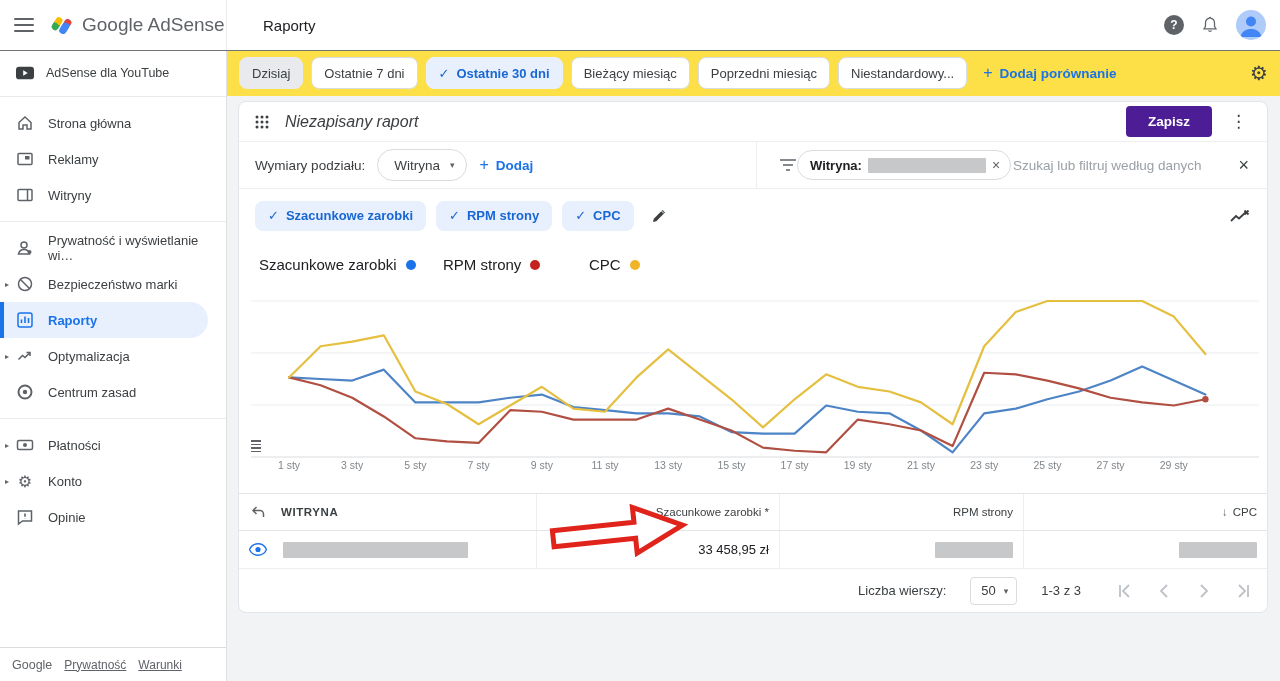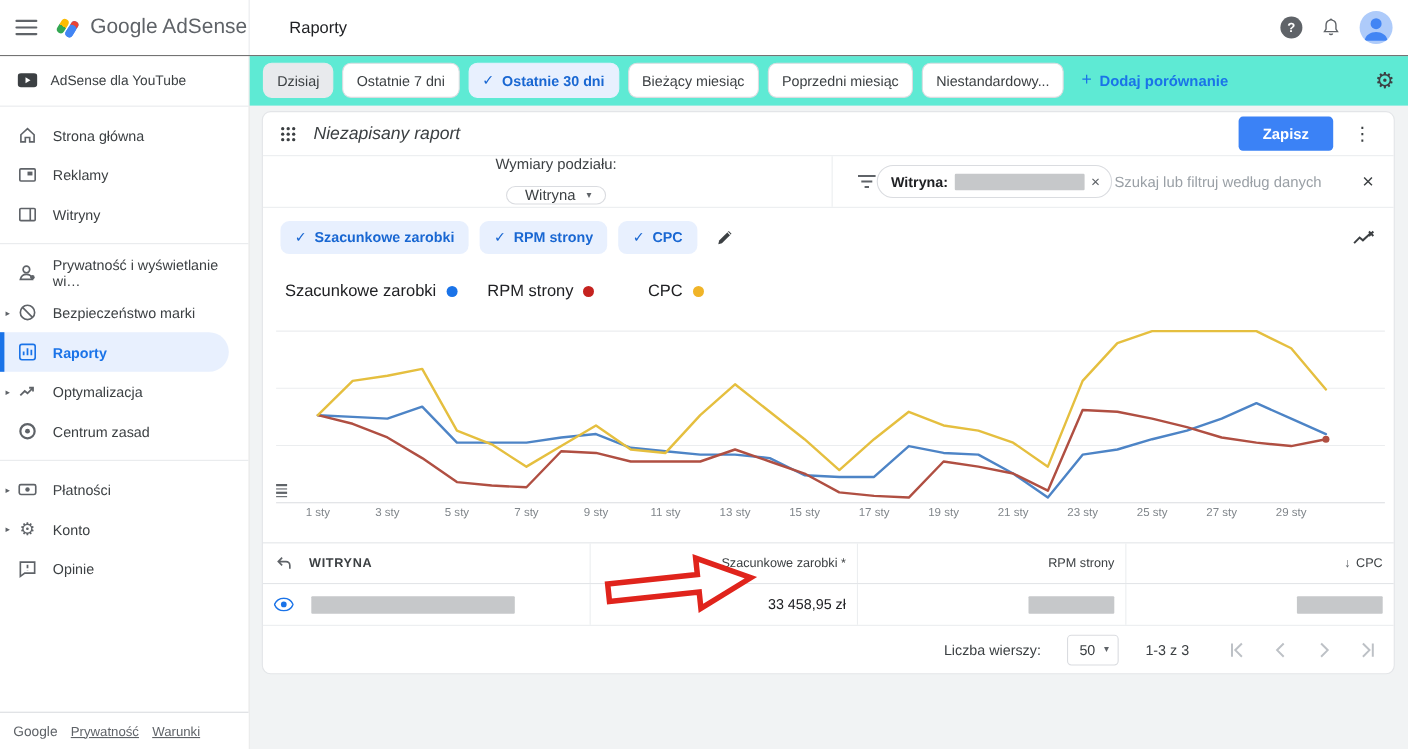--- a/index.html
+++ b/index.html
@@ -29,38 +29,38 @@
   .nav-item .caret{position:absolute;left:5px;font-size:8px;color:#5f6368;}
   .nav-item.selected{background:#e8f0fe;color:#1a73e8;border-radius:0 20px 20px 0;margin-right:18px;font-weight:bold;}
   .nav-item.selected::before{content:"";position:absolute;left:0;top:0;bottom:0;width:4px;background:#1a73e8;}
   .nav-divider{border-top:1px solid #e8eaed;margin:8px 0;}
   .icon18{width:18px;height:18px;display:inline-flex;align-items:center;justify-content:center;flex:none;}
   .side-footer{position:absolute;left:0;right:0;bottom:0;height:33px;border-top:1px solid #dadce0;
                display:flex;align-items:center;gap:12px;padding:0 12px;font-size:12.5px;color:#5f6368;background:#fff;}
   .side-footer a{color:#5f6368;text-decoration:underline;font-size:12px;}
   
   .main{position:absolute;left:227px;top:50px;right:0;bottom:0;background:#f1f3f4;}
-  .chips-row{height:46px;background:#5eead4;display:flex;align-items:center;gap:8px;padding:0 12px;}
+  .chips-row{height:46px;background:#fde047;display:flex;align-items:center;gap:8px;padding:0 12px;}
   .chip{height:30px;border-radius:8px;display:flex;align-items:center;padding:0 12px;
         font-size:13px;color:#3c4043;border:1px solid #dadce0;background:#fff;cursor:pointer;white-space:nowrap;}
   .chip.gray{background:#e8eaed;border-color:#e8eaed;}
   .chip.selected{background:#e8f0fe;border-color:#e8f0fe;color:#1967d2;font-weight:bold;gap:7px;}
   .add-comparison{color:#1a73e8;font-size:13.5px;font-weight:bold;display:flex;align-items:center;gap:7px;
                   margin-left:8px;cursor:pointer;}
   .chips-gear{margin-left:auto;font-size:20px;color:#3c4043;cursor:pointer;}
   
   .card{margin:5px 12px 0 11px;background:#fff;border:1px solid #e3e5e8;border-radius:8px;position:relative;}
   .report-header{height:39px;display:flex;align-items:center;gap:14px;padding:0 16px 0 14px;
                  border-bottom:1px solid #eceef0;}
   .report-title{font-style:italic;font-size:16px;color:#3c4043;flex:1;}
-  .save-btn{background:#3b82f6;color:#fff;font-size:13.5px;font-weight:bold;border:none;
+  .save-btn{background:#4c1d95;color:#fff;font-size:13.5px;font-weight:bold;border:none;
             border-radius:4px;padding:8px 22px;cursor:pointer;}
   .kebab{font-size:17px;color:#3c4043;padding:0 4px;cursor:pointer;}
   .filter-row{height:46px;display:flex;align-items:stretch;border-bottom:1px solid #eceef0;}
-  .filter-left{width:517px;display:flex;align-items:center;gap:12px;padding-left:16px;box-sizing:border-box;flex-direction:column;}
+  .filter-left{width:517px;display:flex;align-items:center;gap:12px;padding-left:16px;box-sizing:border-box;}
   .filter-label{font-size:13.5px;color:#3c4043;}
   .dim-select{border:1px solid #dadce0;border-radius:17px;height:30px;display:flex;align-items:center;
               gap:10px;padding:0 12px 0 16px;font-size:13.5px;cursor:pointer;}
   .blue-link{color:#1a73e8;font-size:13.5px;font-weight:bold;display:flex;align-items:center;gap:7px;cursor:pointer;}
   .filter-right{flex:1;border-left:1px solid #eceef0;display:flex;align-items:center;padding:0 18px 0 22px;}
   .filter-chip{border:1px solid #dadce0;border-radius:16px;height:28px;display:flex;align-items:center;
                gap:6px;padding:0 10px 0 12px;font-size:13px;color:#202124;}
   .redact{background:#c6c8ca;border-radius:1px;display:inline-block;}
   .x-small{color:#5f6368;font-size:14px;cursor:pointer;}
   .search-input{border:none;outline:none;flex:1;font-size:13.5px;color:#3c4043;font-family:inherit;background:transparent;}

